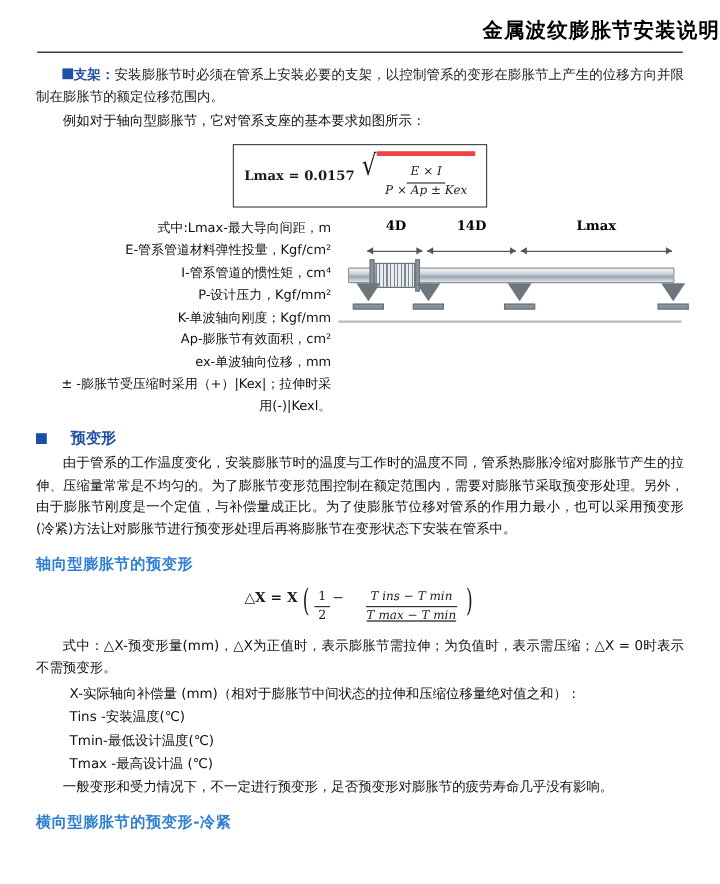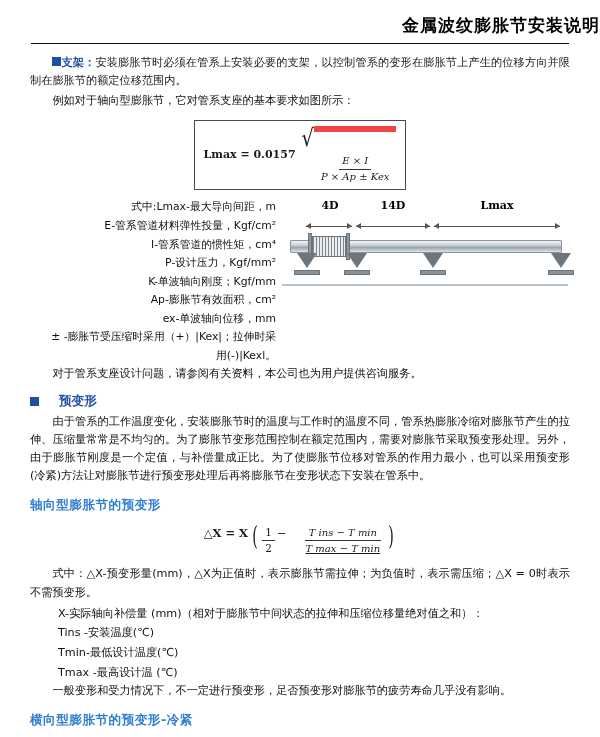--- a/index.html
+++ b/index.html
@@ -108,22 +108,22 @@
     align-items: stretch;
   }
   .sqrt .radical {
     font-size: 24px;
     line-height: 1;
     font-family: "DejaVu Serif", "Liberation Serif", serif;
     transform: scaleX(0.8);
     margin-right: -1px;
   }
   .sqrt .radicand {
-    border-top: 6px solid #ef4444;
-    padding: 17px 4px 0 4px;
+    border-top: 4px solid #ef4444;
+    padding: 1px 4px 0 4px;
   }
   .frac {
     display: inline-flex;
     flex-direction: column;
     align-items: center;
     font-family: "DejaVu Serif", "Liberation Serif", serif;
     font-style: italic;
     font-size: 10px;
     line-height: 1.25;
   }
@@ -388,21 +388,20 @@
           </div>
           <div class="support" style="left:266px;">
             <div class="tri"></div>
             <div class="base"></div>
           </div>
           <div class="ground"></div>
         </div>
       </div>
     </div>
 
-    <p class="body-text indent tight">对于管系支座设计问题，请参阅有关资料，本公司也为用户提供咨询服务。</p>
 
     <div class="sec-head">
       <span class="blue-square"></span>
       <span class="htext">预变形</span>
     </div>
     <p class="body-text indent">由于管系的工作温度变化，安装膨胀节时的温度与工作时的温度不同，管系热膨胀冷缩对膨胀节产生的拉伸、压缩量常常是不均匀的。为了膨胀节变形范围控制在额定范围内，需要对膨胀节采取预变形处理。另外，由于膨胀节刚度是一个定值，与补偿量成正比。为了使膨胀节位移对管系的作用力最小，也可以采用预变形(冷紧)方法让对膨胀节进行预变形处理后再将膨胀节在变形状态下安装在管系中。</p>
 
     <div class="sub-head">轴向型膨胀节的预变形</div>
 
     <div class="formula-2">

